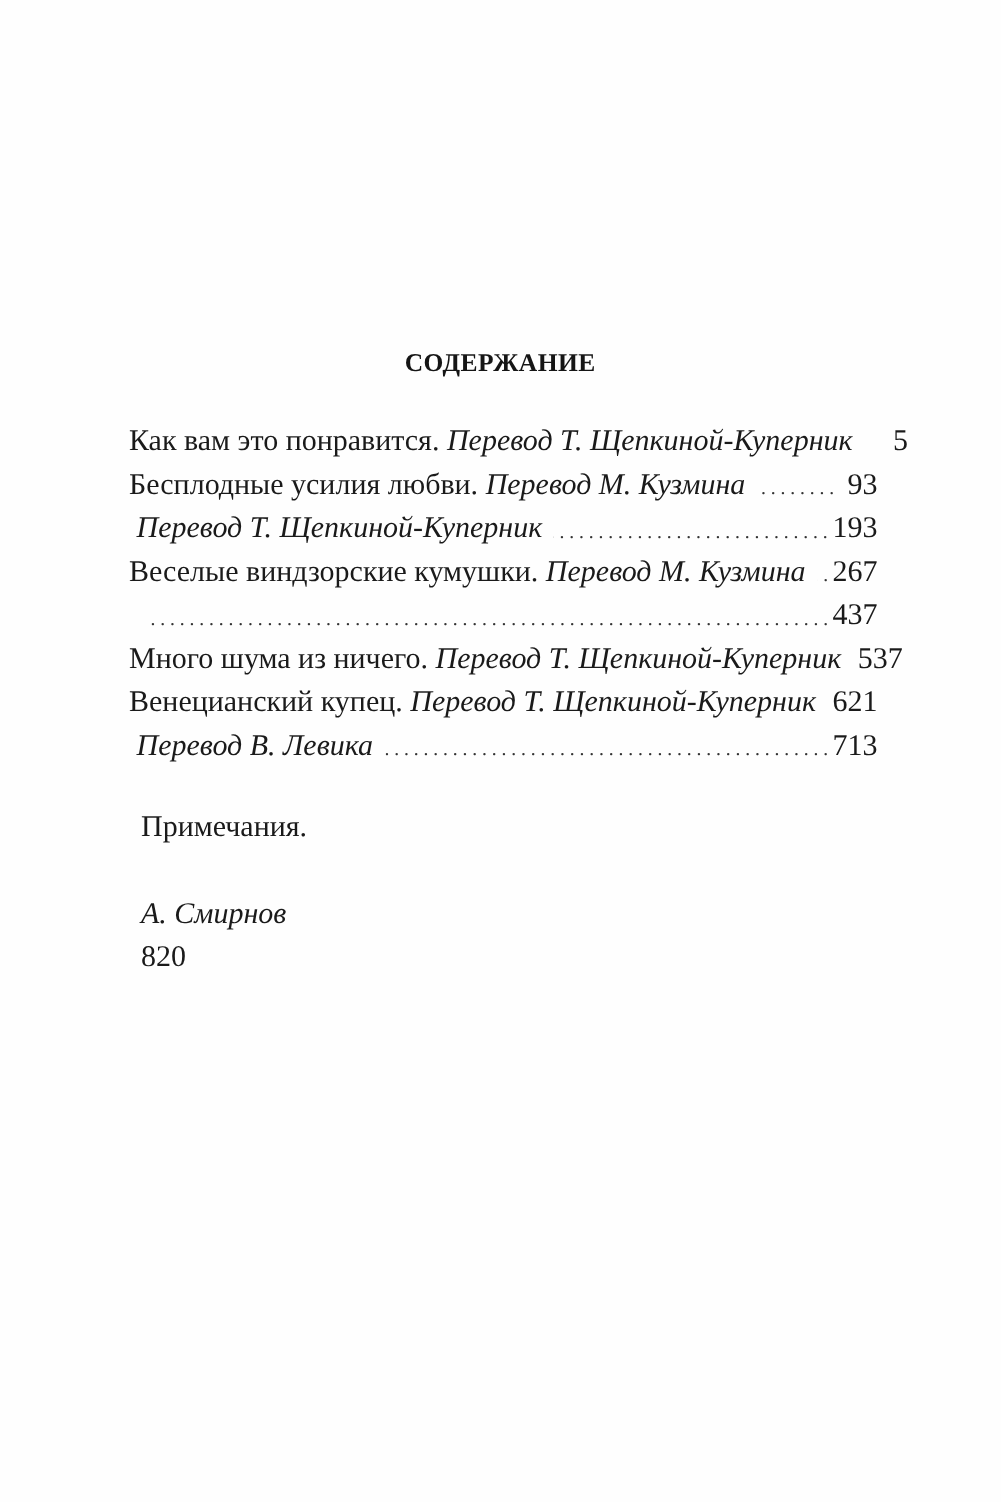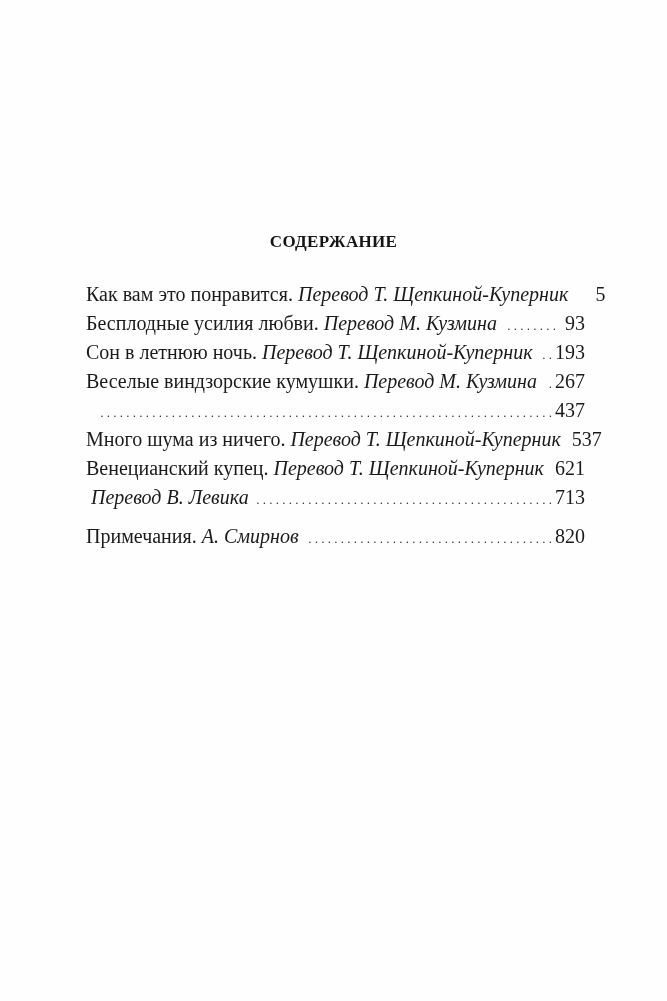--- a/index.html
+++ b/index.html
@@ -40,21 +40,22 @@
     }
     .toc-row {
       display: flex;
       align-items: baseline;
       height: 29px;
       line-height: 29px;
       font-size: 20px;
       white-space: nowrap;
     }
     .toc-row.gap-before {
-      margin-top: 10px;
+      margin-top: 25px;
+      flex-direction: column;
     }
     .toc-title-text {
       flex: 0 0 auto;
     }
     .toc-translator {
       font-style: italic;
       flex: 0 0 auto;
     }
     .toc-dots {
       flex: 1 1 auto;
@@ -90,21 +91,21 @@
       <span class="toc-page">5</span>
     </div>
 
     <div class="toc-row">
       <span class="toc-title-text">Бесплодные усилия любви.</span>&nbsp;<span class="toc-translator">Перевод М. Кузмина</span>
       <span class="toc-dots"></span>
       <span class="toc-page">93</span>
     </div>
 
     <div class="toc-row">
-      <span class="toc-title-text">Сон в летнюю ночь.</span>&nbsp;<span class="toc-translator">Перевод Т. Щепкиной-Куперник</span>
+      &nbsp;<span class="toc-translator">Перевод Т. Щепкиной-Куперник</span>
       <span class="toc-dots"></span>
       <span class="toc-page">193</span>
     </div>
 
     <div class="toc-row">
       <span class="toc-title-text">Веселые виндзорские кумушки.</span>&nbsp;<span class="toc-translator">Перевод М. Кузмина</span>
       <span class="toc-dots"></span>
       <span class="toc-page">267</span>
     </div>
 

